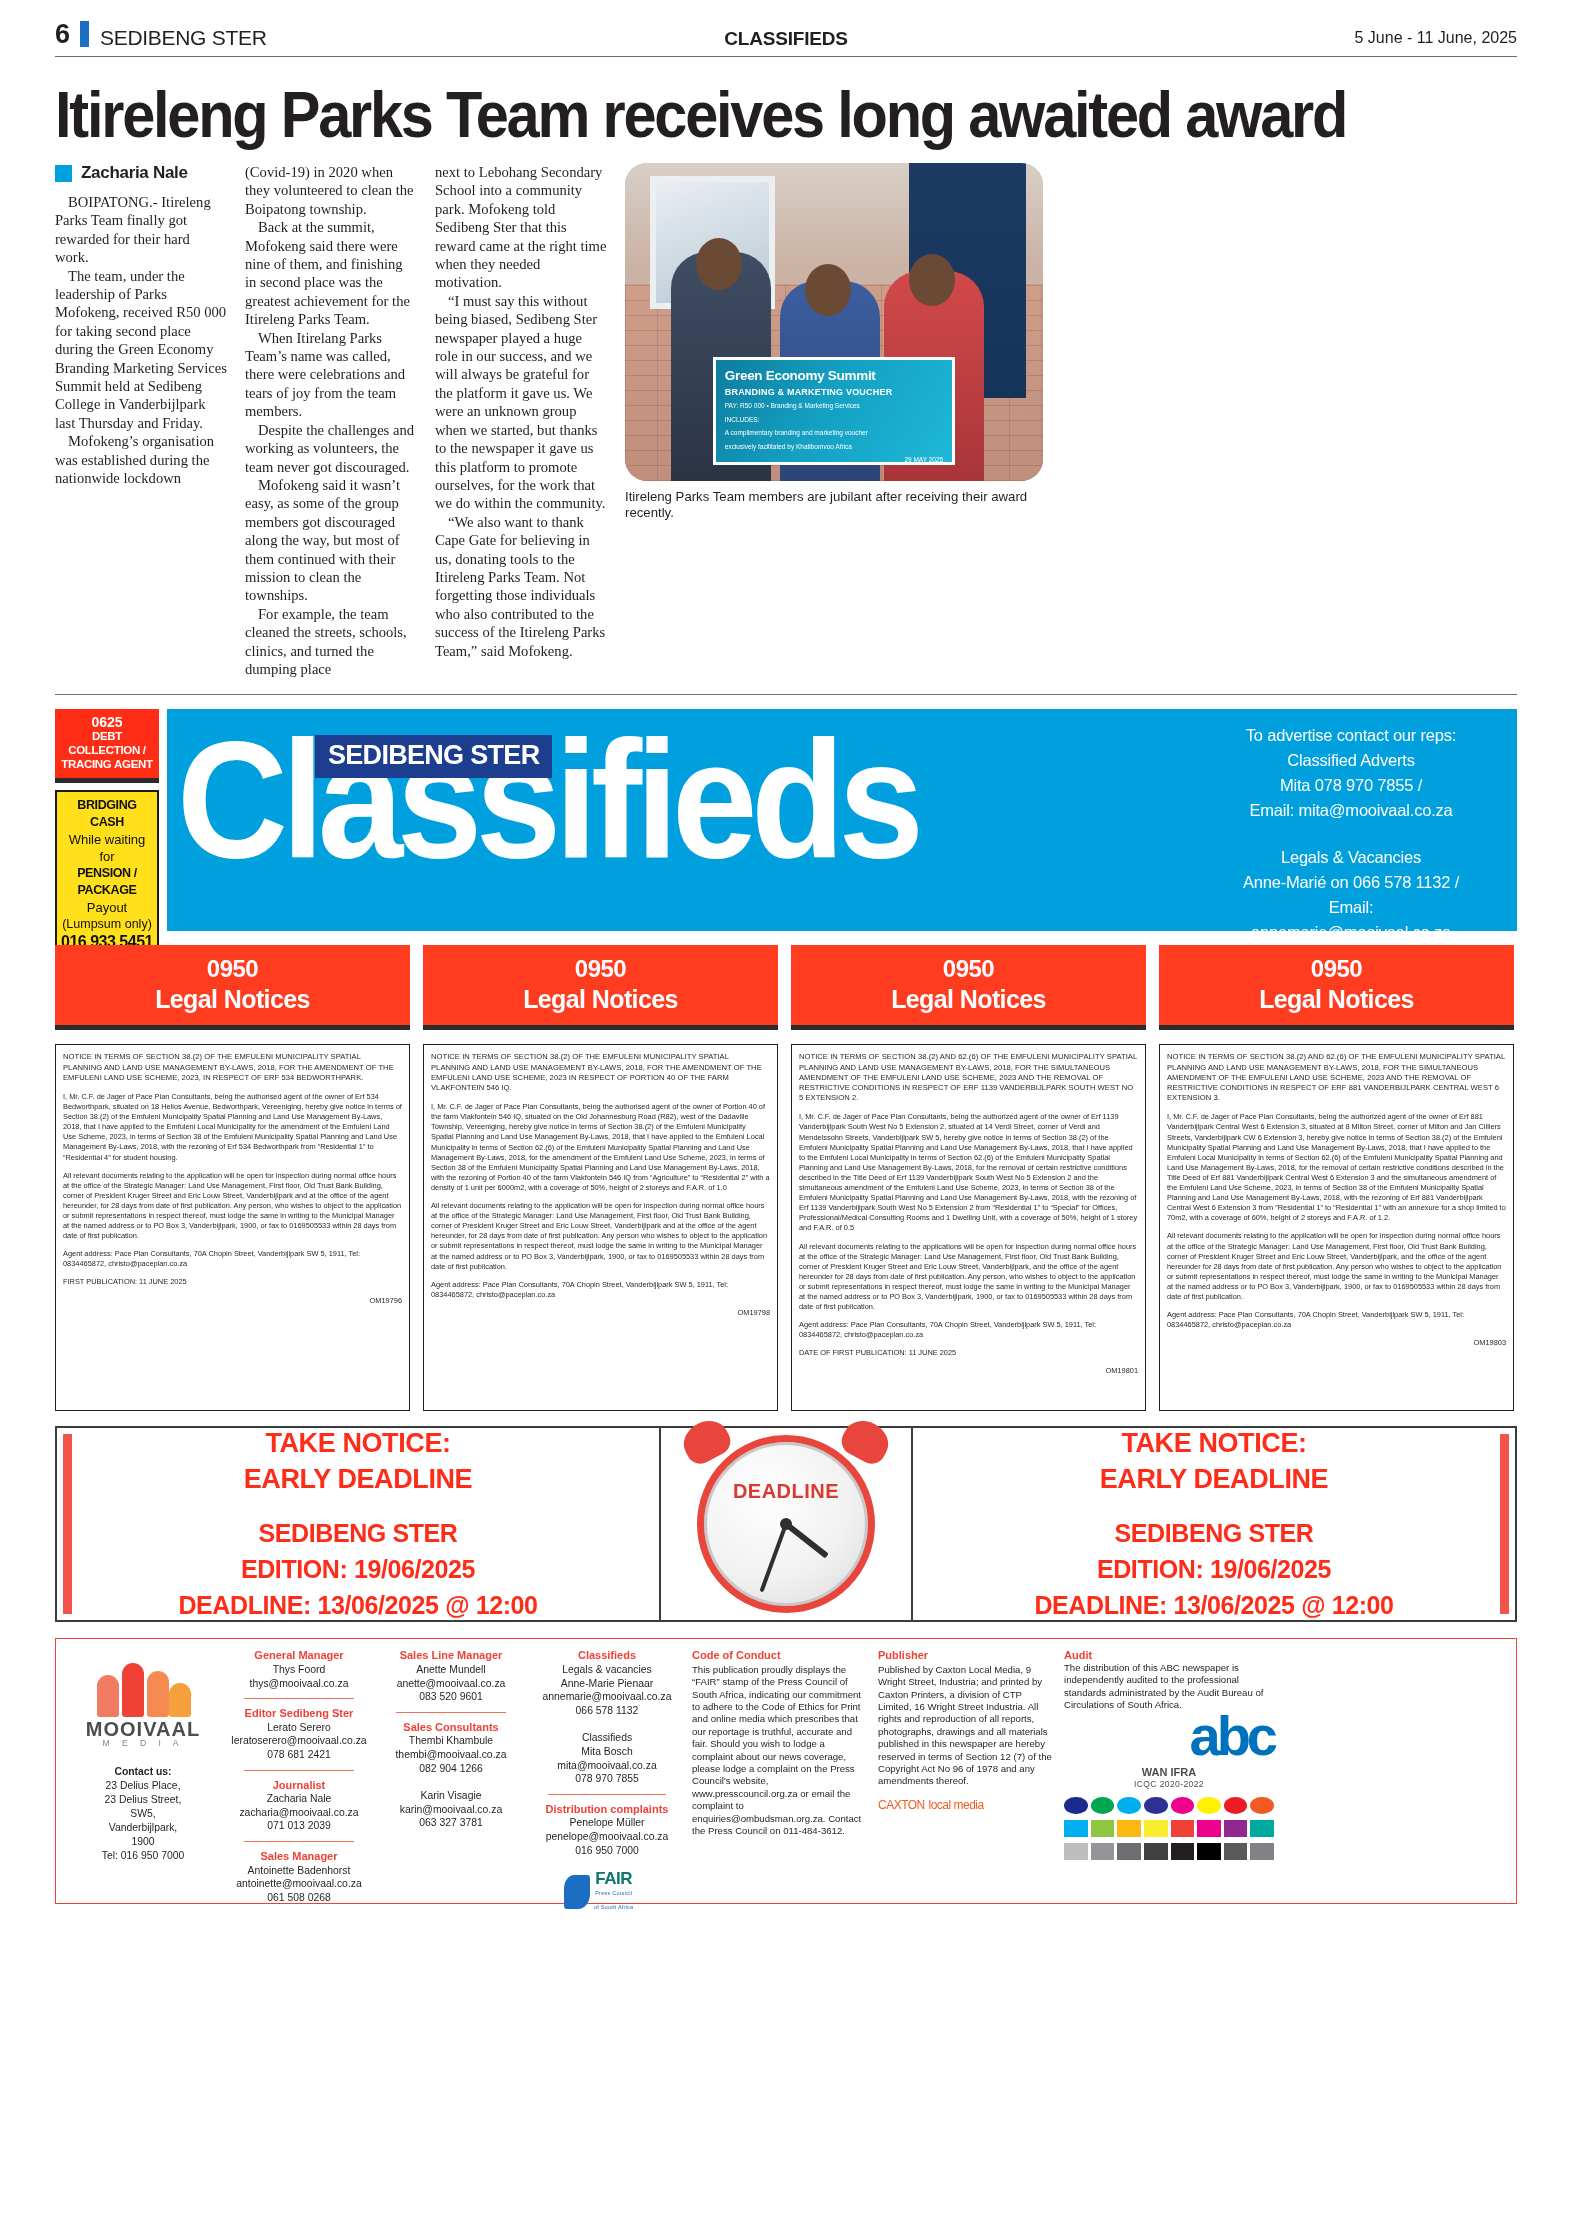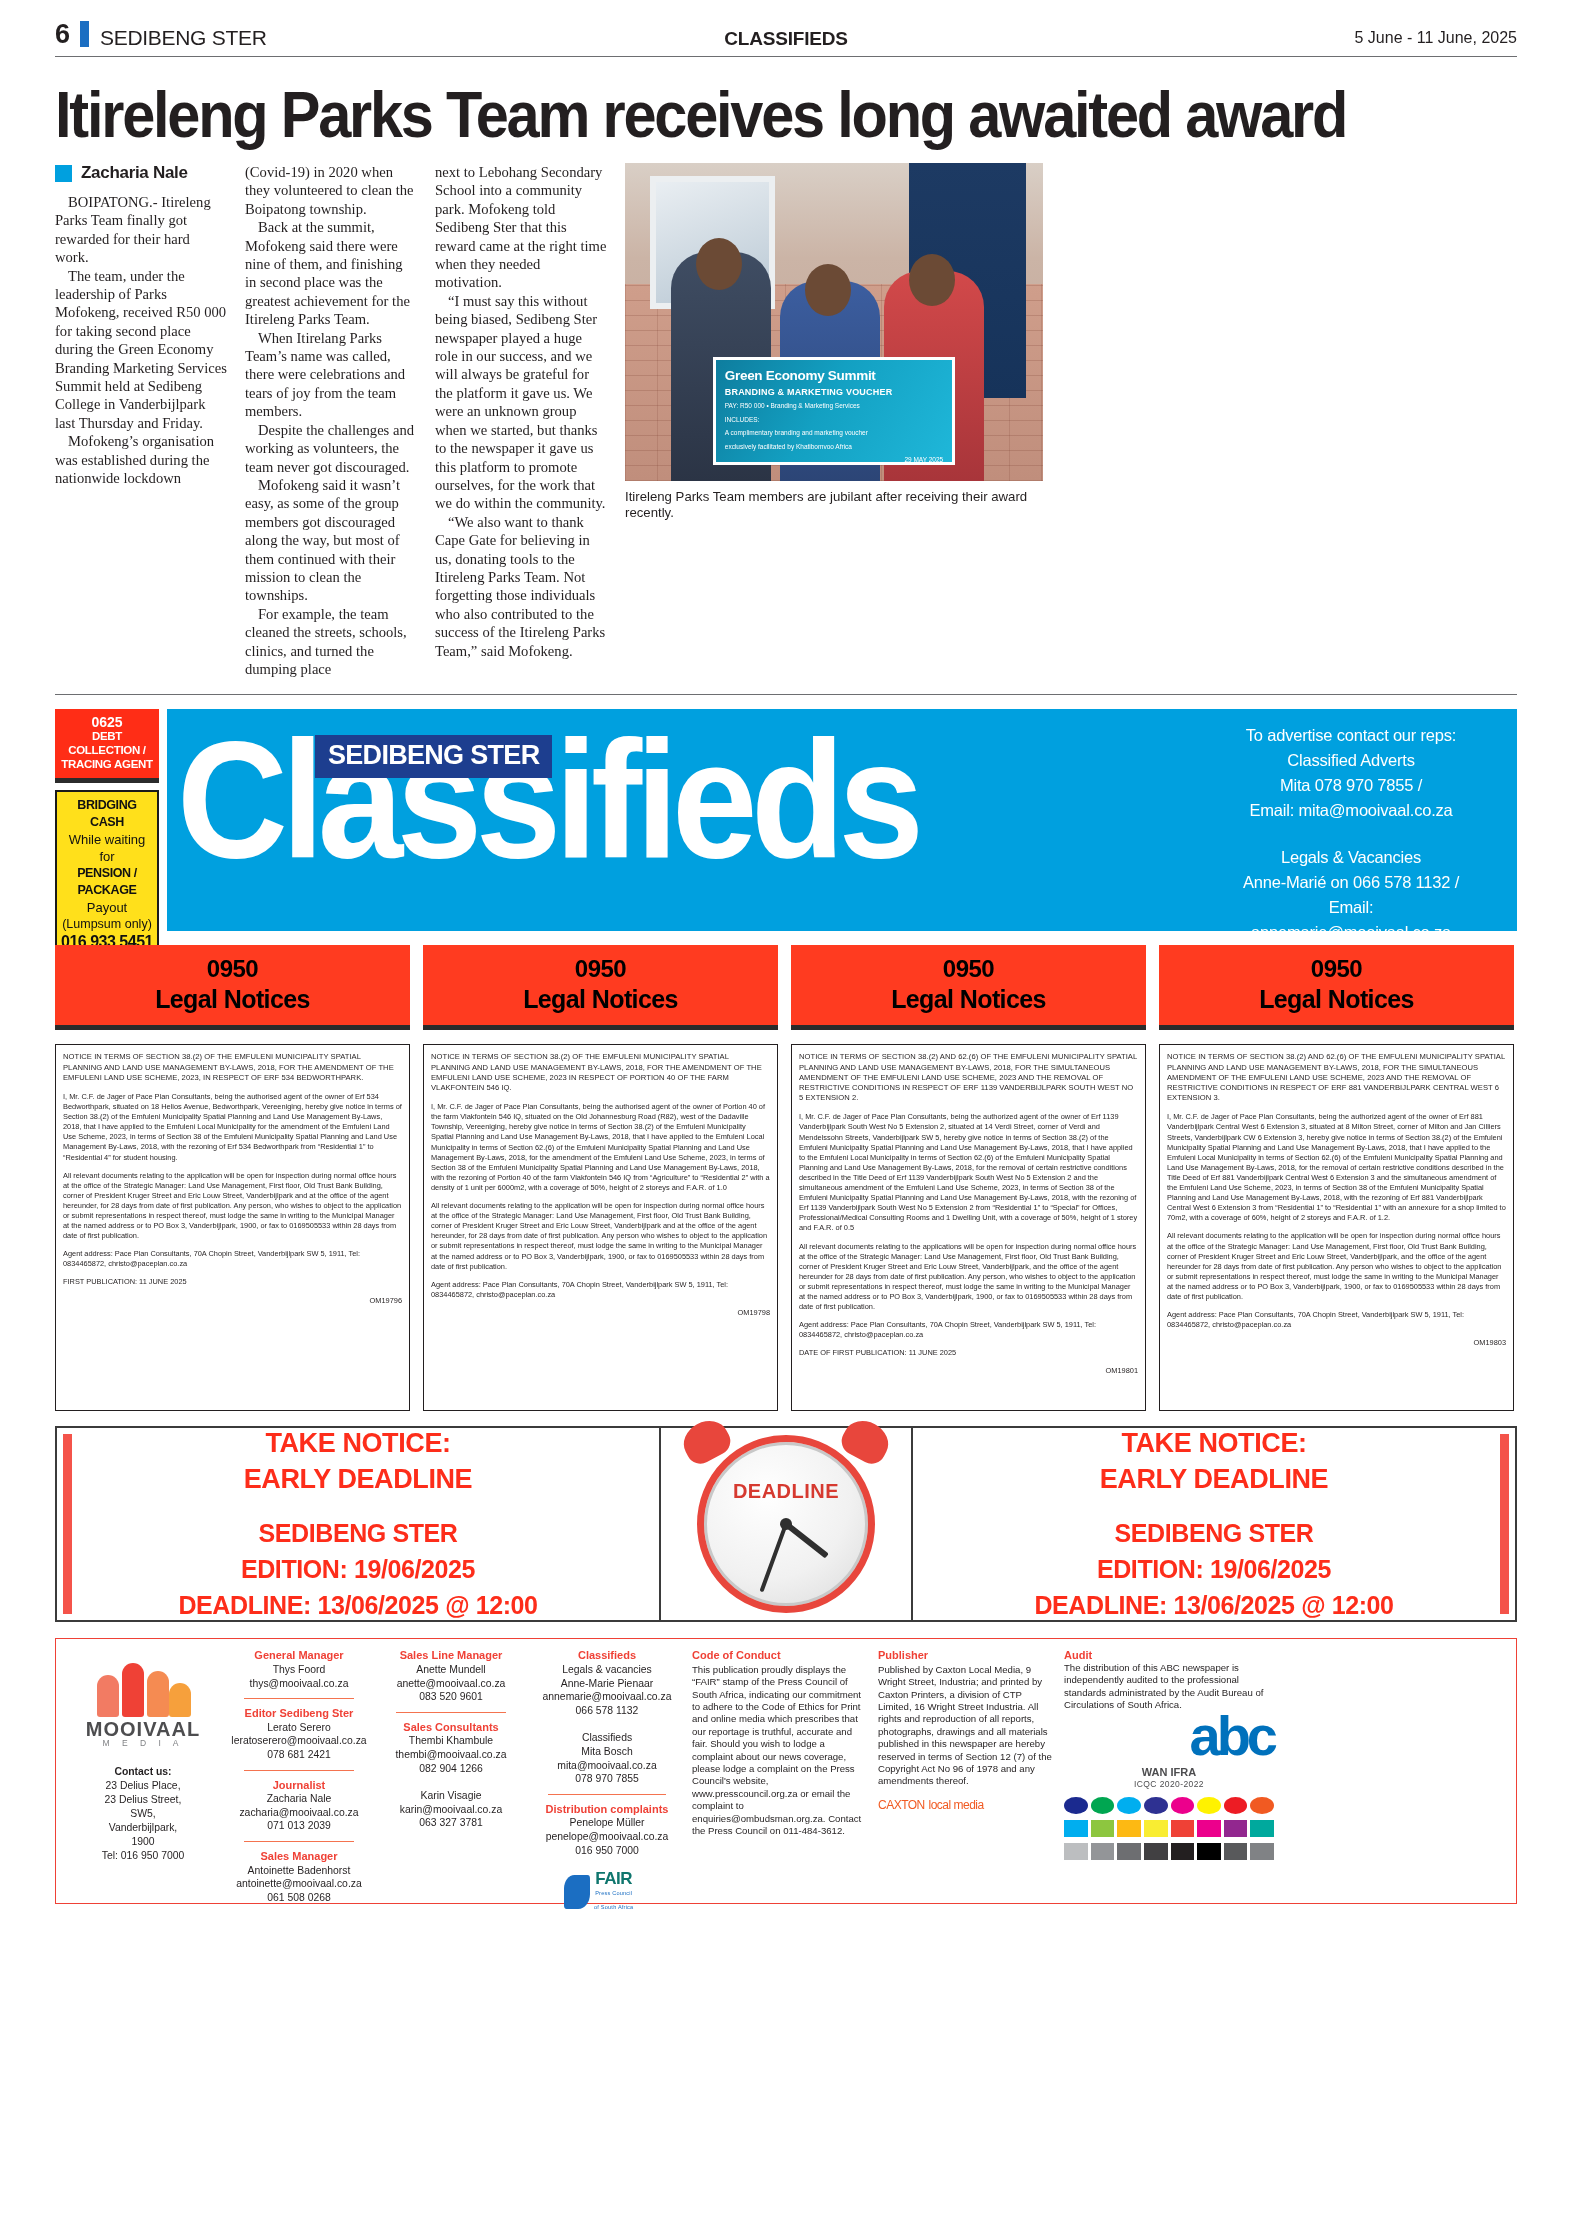--- a/index.html
+++ b/index.html
@@ -46,20 +46,21 @@
   .body-txt {
     font-family: "Liberation Serif", serif;
     font-size: 14.6px; line-height: 18.4px; text-align: left;
   }
   .body-txt p { text-indent: 13px; }
   .body-txt p.noindent { text-indent: 0; }
   .photo-col { width: 418px; }
   .photo {
     width: 418px; height: 318px; position: relative; overflow: hidden;
     background: linear-gradient(#8fb6d8 0%, #9cc0de 38%, #c8b2a4 39%, #caa898 100%);
+    border-radius: 22px;
   }
   .photo .brickwall { position: absolute; inset: 0;
     background:
       repeating-linear-gradient(0deg, rgba(120,60,45,.22) 0 1px, rgba(0,0,0,0) 1px 15px),
       repeating-linear-gradient(90deg, rgba(120,60,45,.18) 0 1px, rgba(0,0,0,0) 1px 32px),
       linear-gradient(180deg,#cf9e8b 0%, #c08e7c 100%);
   }
   .photo .sky { position: absolute; left: 0; top: 0; width: 100%; height: 100%;
     background: linear-gradient(180deg,#d9cfc6 0%, #cbb4a6 30%, #bfa194 100%); }
   .photo .window { position: absolute; left: 6%; top: 4%; width: 30%; height: 42%;
@@ -117,21 +118,21 @@
   }
   .cls-contact {
     position: absolute; right: 16px; top: 14px; width: 300px; color: #fff;
     text-align: center; font-size: 16.5px; line-height: 25px; letter-spacing: -0.2px;
   }
   .cls-contact .gap { height: 22px; }
 
   
   .notices { display: flex; gap: 13px; margin-top: 14px; }
   .ncol { width: 355px; }
-  .n-head { background: #ff3b20; color: #000000; text-align: center;
+  .n-head { background: #ff3b20; color: #ffffff; text-align: center;
     padding: 9px 4px 11px; line-height: 30px; }
   .n-head .n1 { font-size: 24px; font-weight: bold; letter-spacing: -0.5px; }
   .n-head .n2 { font-size: 25px; font-weight: bold; letter-spacing: -0.6px; }
   .n-head-shadow { height: 5px; background: #2b2b2b; }
   .n-body { border: 1.4px solid #231f20; margin-top: 14px; padding: 7px 7px 6px;
     height: 367px; overflow: hidden; }
   .n-title { font-size: 7.6px; line-height: 10.2px; font-weight: normal; letter-spacing: 0.05px; }
   .n-text { font-size: 7.4px; line-height: 10.1px; margin-top: 9px; }
   .n-text p { margin-bottom: 8px; }
   .n-ref { float: right; }

